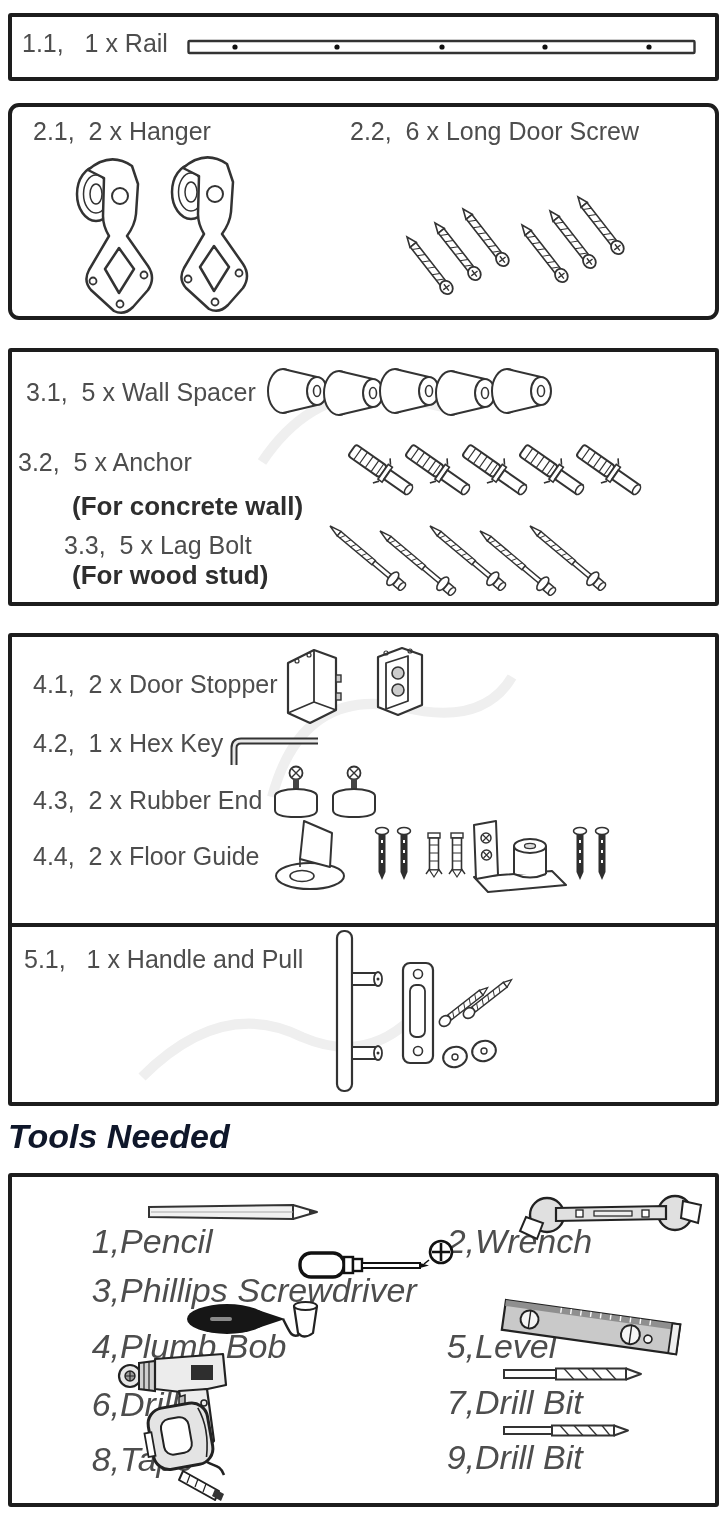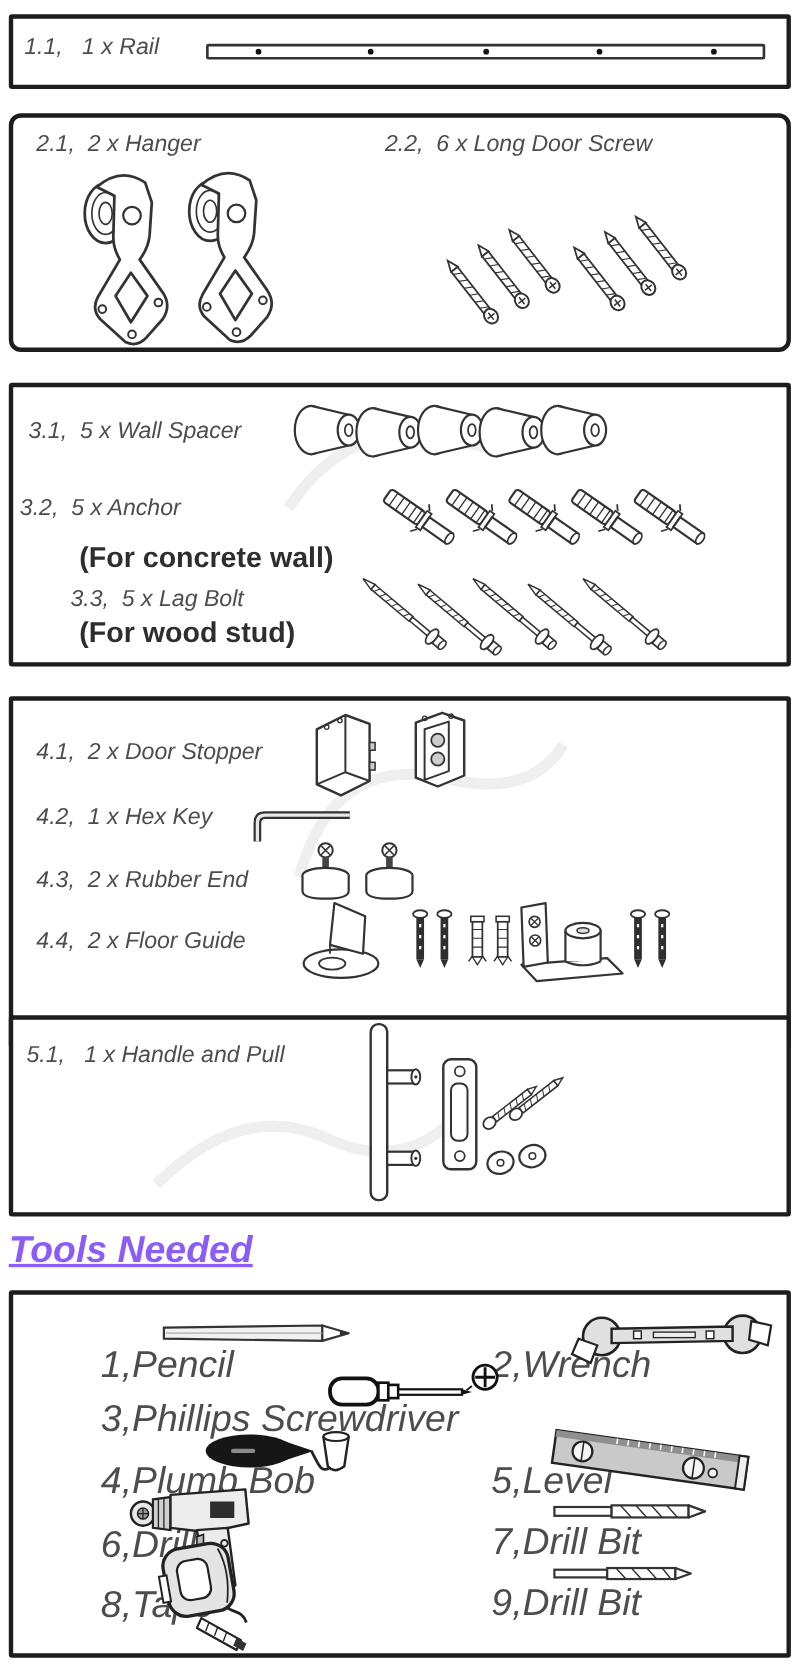--- a/index.html
+++ b/index.html
@@ -1,25 +1,25 @@
 <!DOCTYPE html>
 <html><head>
 <meta charset="utf-8">
 <style>
   html,body{margin:0;padding:0;background:#fff;}
   .sheet{position:relative;width:727px;height:1518px;background:#fff;overflow:hidden;
          font-family:"Liberation Sans",sans-serif;}
   .box{position:absolute;left:8px;width:711px;border:4px solid #1d1d1d;border-radius:3px;
        box-sizing:border-box;background:#fff;}
-  .lbl{position:absolute;font-style:italic;font-size:21px;color:#4d4d4d;white-space:pre;line-height:28px;}
+  .lbl{position:absolute;font-size:25px;color:#4d4d4d;white-space:pre;line-height:28px;}
   .note{position:absolute;font-weight:bold;font-size:26px;color:#2e2e2e;white-space:pre;line-height:28px;}
   .tool-lbl{position:absolute;font-style:italic;font-size:34px;color:#4d4d4d;white-space:pre;line-height:28px;}
   .tool-lbl .num{display:inline-block;min-width:28px;}
   .heading{position:absolute;left:8px;top:1116px;font-style:italic;font-weight:bold;
-           font-size:34px;color:#8b5cf6;line-height:40px;text-decoration:underline;}
+           font-size:34px;color:#0f172a;line-height:40px;}
   svg{position:absolute;overflow:visible;}
   .wm{opacity:1;}
 </style>
 </head>
 <body>
 
 <div class="sheet">
 
   <div class="box" style="top:13px;height:68px;">
     <div class="lbl" style="left:10px;top:12px;">1.1,   1 x Rail</div>

